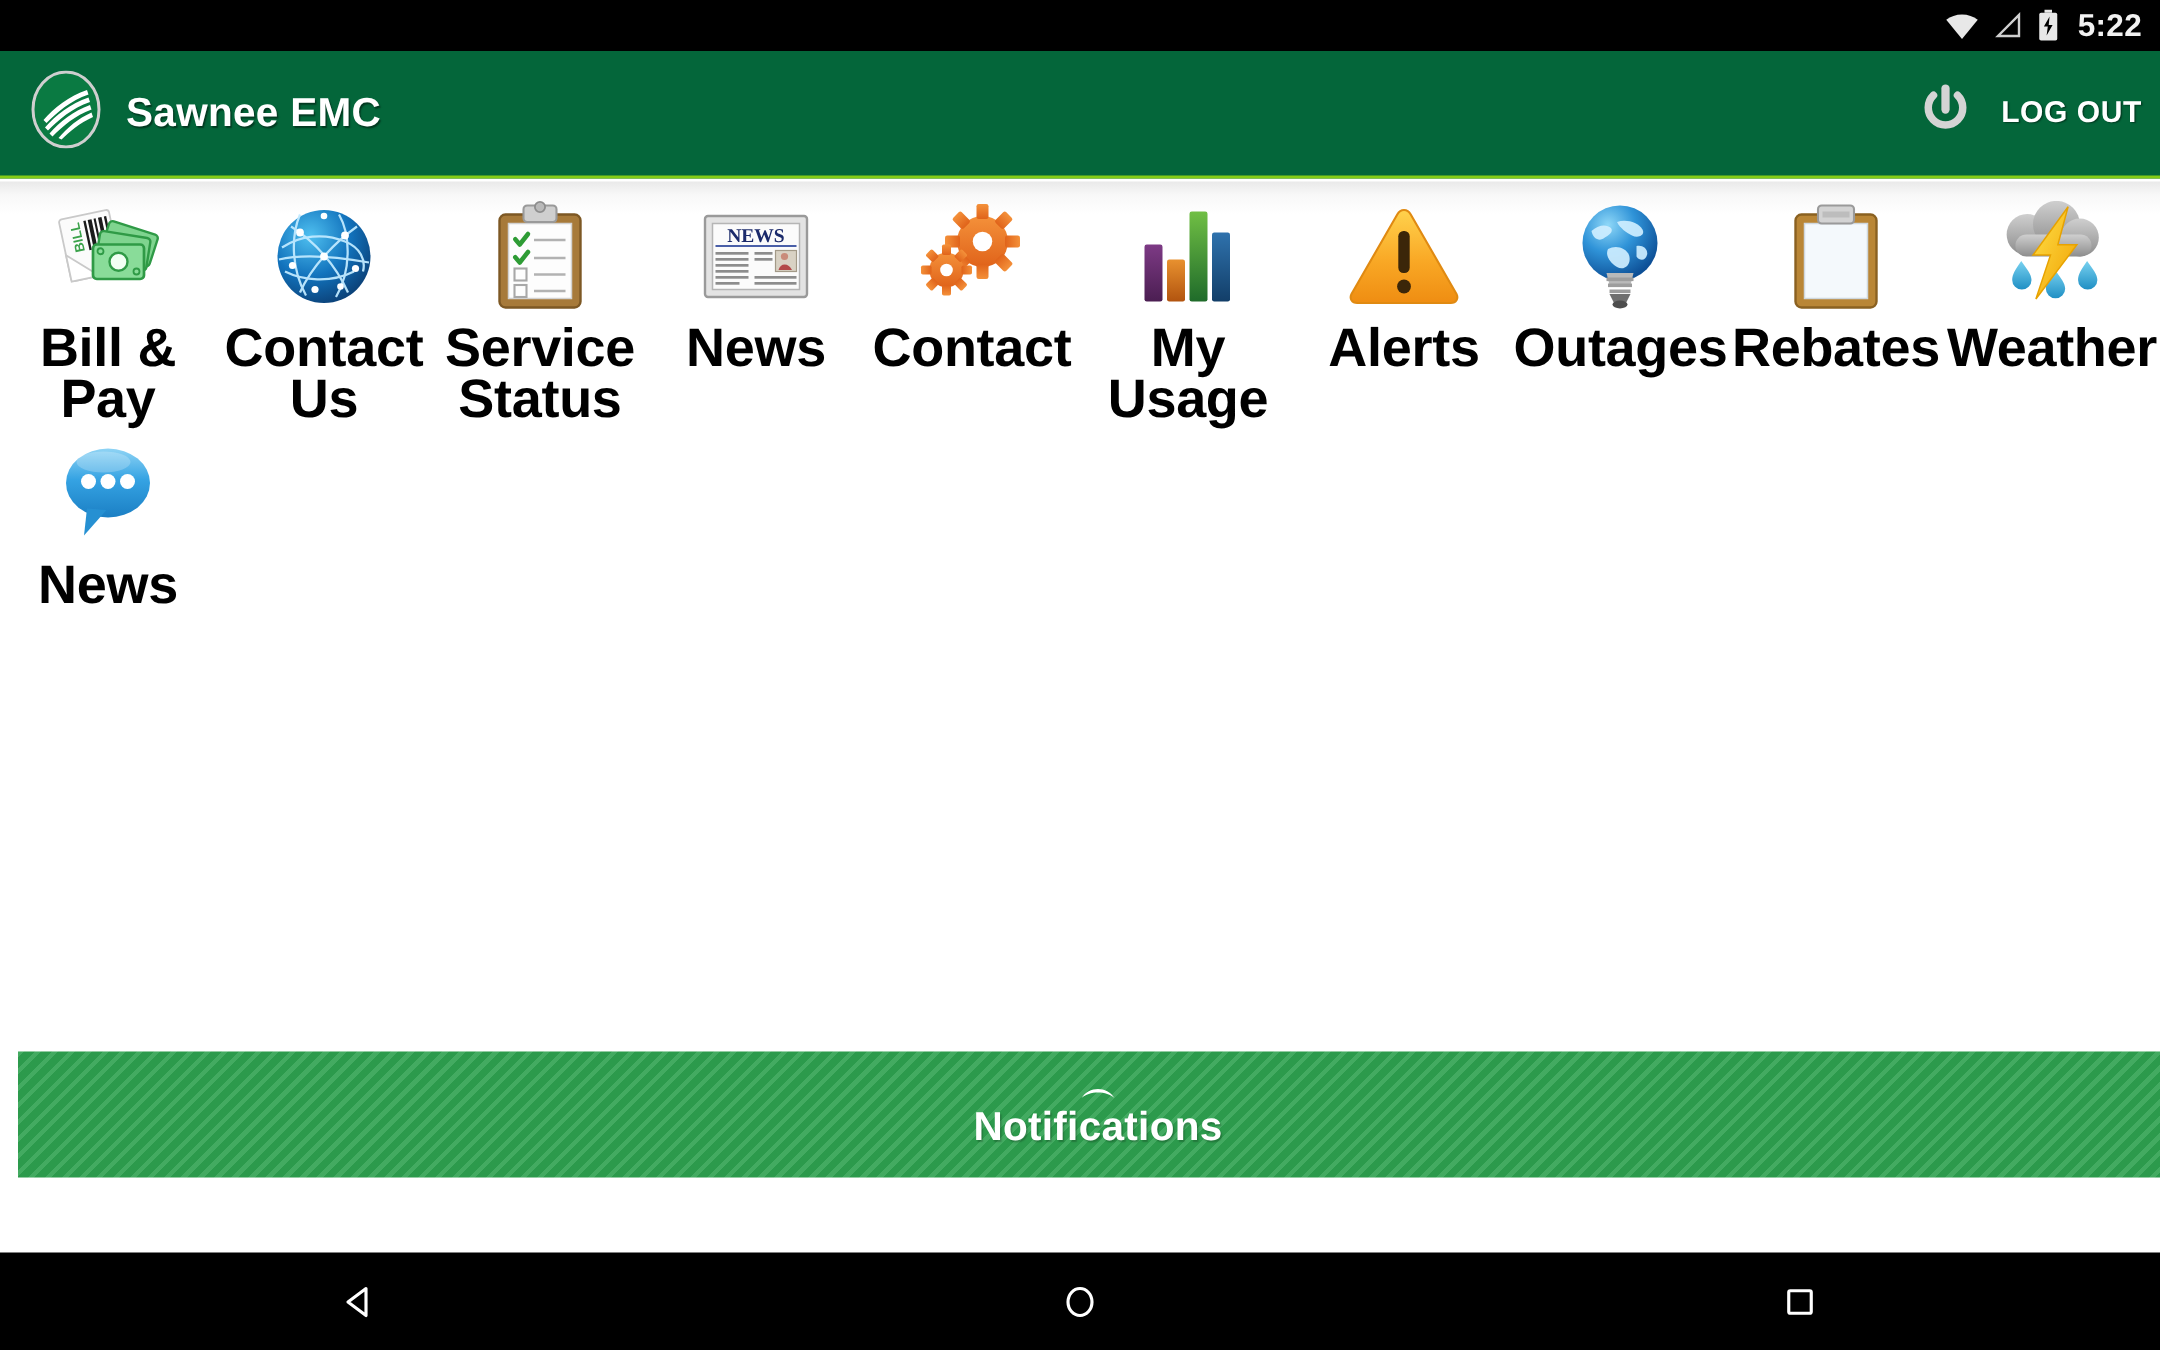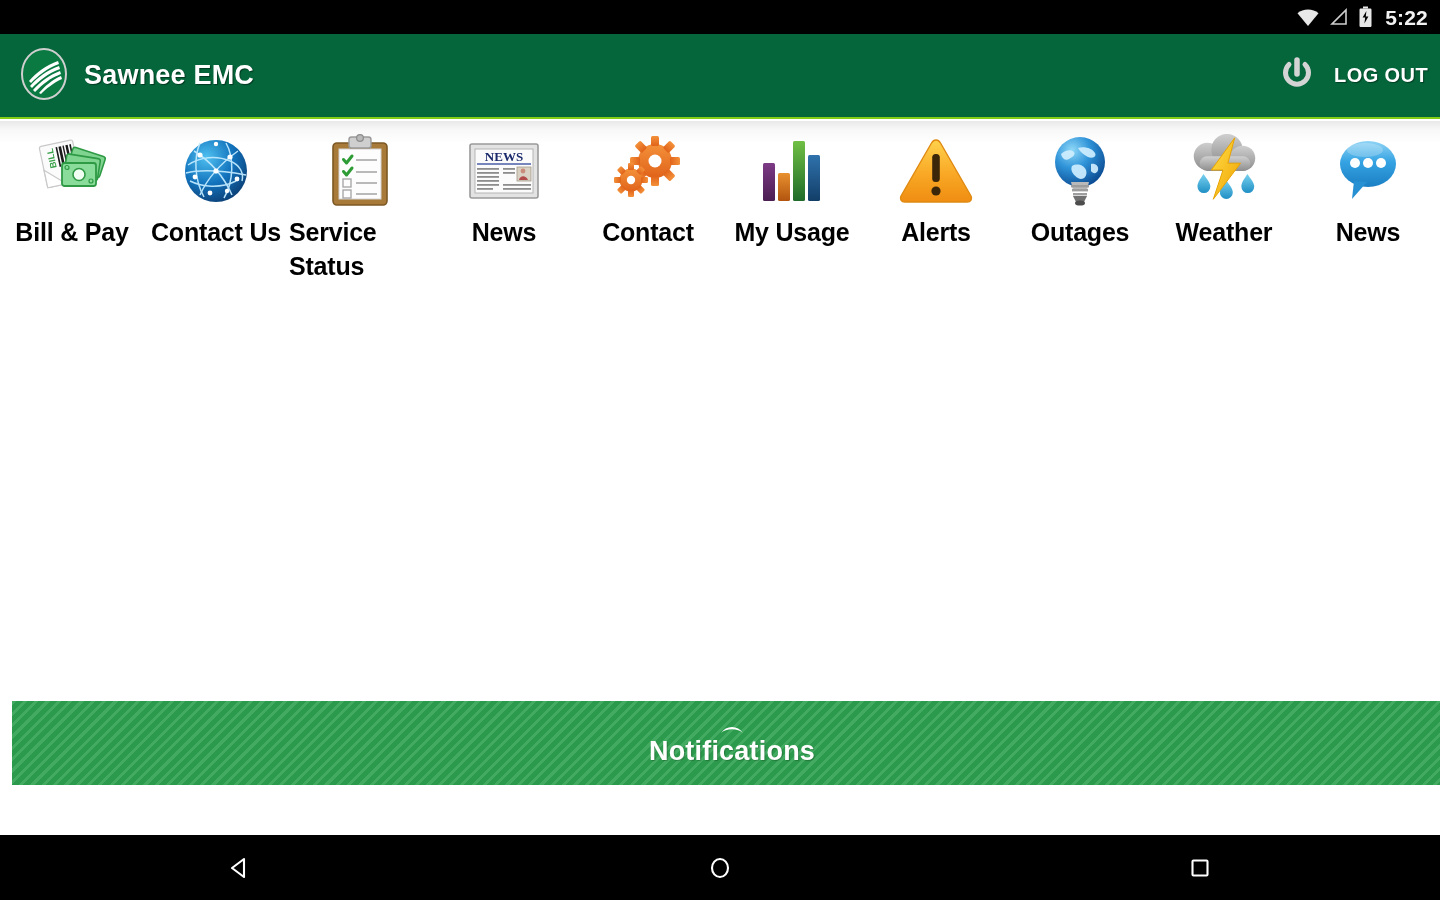--- a/index.html
+++ b/index.html
@@ -61,22 +61,22 @@
   .tile {
     width:144px; padding-top:6px;
     display:flex; flex-direction:column; align-items:center;
     cursor:pointer;
   }
   .tile-icon {
     width:80px; height:80px;
     display:flex; align-items:center; justify-content:center;
   }
   .tile-label {
-    margin-top:4px; 
-    font-size:25px; font-weight:bold; color:#000;
+    margin-top:4px; text-align:center;
+    font-size:36px; font-weight:bold; color:#000;
     line-height:34px; letter-spacing:-0.2px;
     max-width:142px;
   }
 
   
   .notifbar {
     position:absolute; left:0; top:701px; width:1440px; height:84px;
     background-color:#2ea14f;
     background-image:repeating-linear-gradient(
       135deg,
@@ -397,20 +397,31 @@
               <rect x="25" y="57" width="16" height="2.4"></rect>
               <rect x="26" y="61" width="14" height="2.4"></rect>
             </g>
             <path d="M26 64 L40 64 L37 70 L29 70 Z" fill="#707070"></path>
             <ellipse cx="33" cy="71" rx="5" ry="2.6" fill="#4d4d4d"></ellipse>
           </svg>
         </div>
         <div class="tile-label">Outages</div>
       </div>
 
+      <div class="tile">
+        <div class="tile-icon">
+          <svg width="66" height="76" viewBox="0 0 66 76">
+            <rect x="6" y="10" width="54" height="62" rx="4" fill="#b98636" stroke="#8a6121" stroke-width="1.6"></rect>
+            <rect x="12" y="16" width="42" height="50" fill="#f4f9fc" stroke="#cfd8de" stroke-width="1"></rect>
+            <rect x="21" y="4" width="24" height="12" rx="2.5" fill="#d3d3d3" stroke="#9a9a9a" stroke-width="1.4"></rect>
+            <rect x="24" y="8" width="18" height="4" fill="#bdbdbd"></rect>
+          </svg>
+        </div>
+        <div class="tile-label">Rebates</div>
+      </div>
 
       <div class="tile">
         <div class="tile-icon">
           <svg width="82" height="74" viewBox="0 0 82 74">
             <defs>
               <linearGradient id="gCloud" x1="0" y1="0" x2="0" y2="1">
                 <stop offset="0%" stop-color="#cfcfcf"></stop>
                   <stop offset="100%" stop-color="#8d8d8d"></stop>
               </linearGradient>
               <linearGradient id="gBolt" x1="0" y1="0" x2="1" y2="1">

